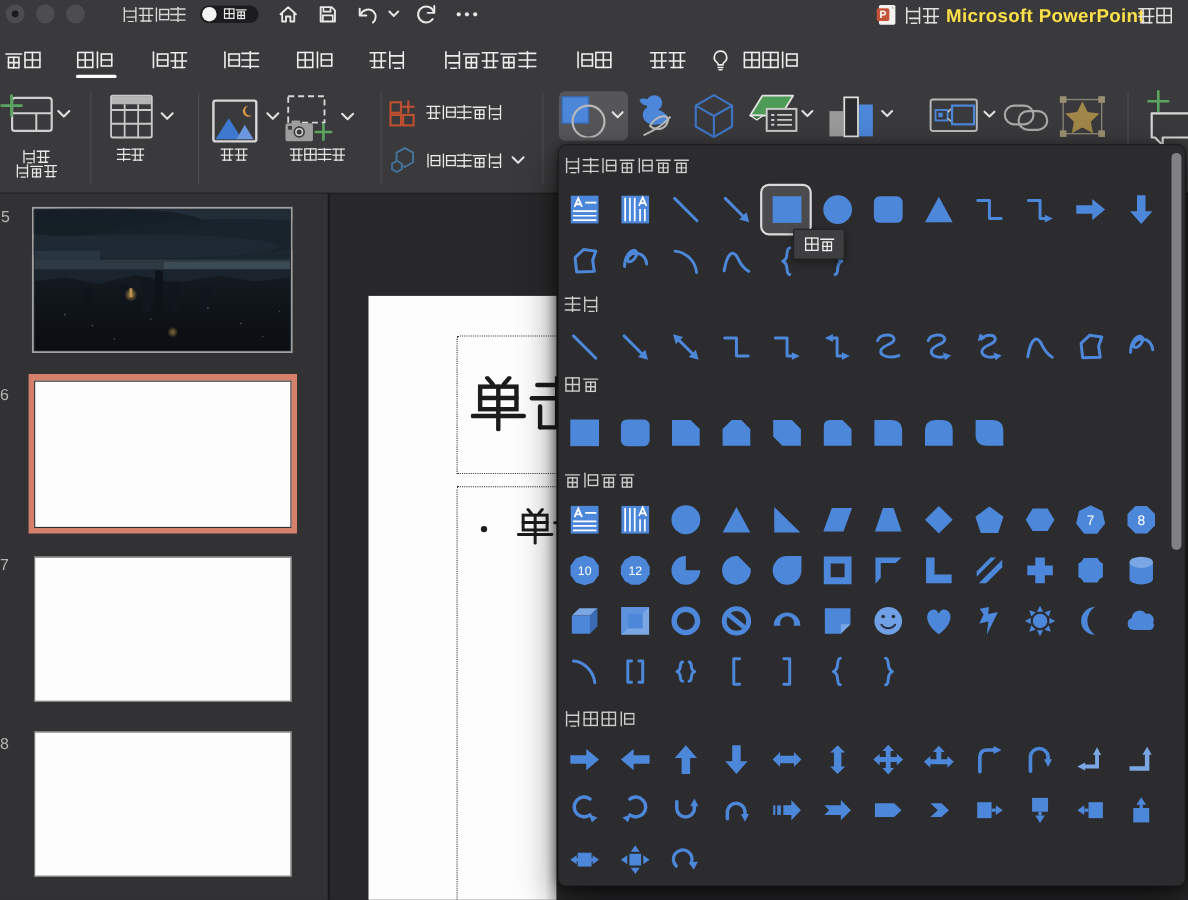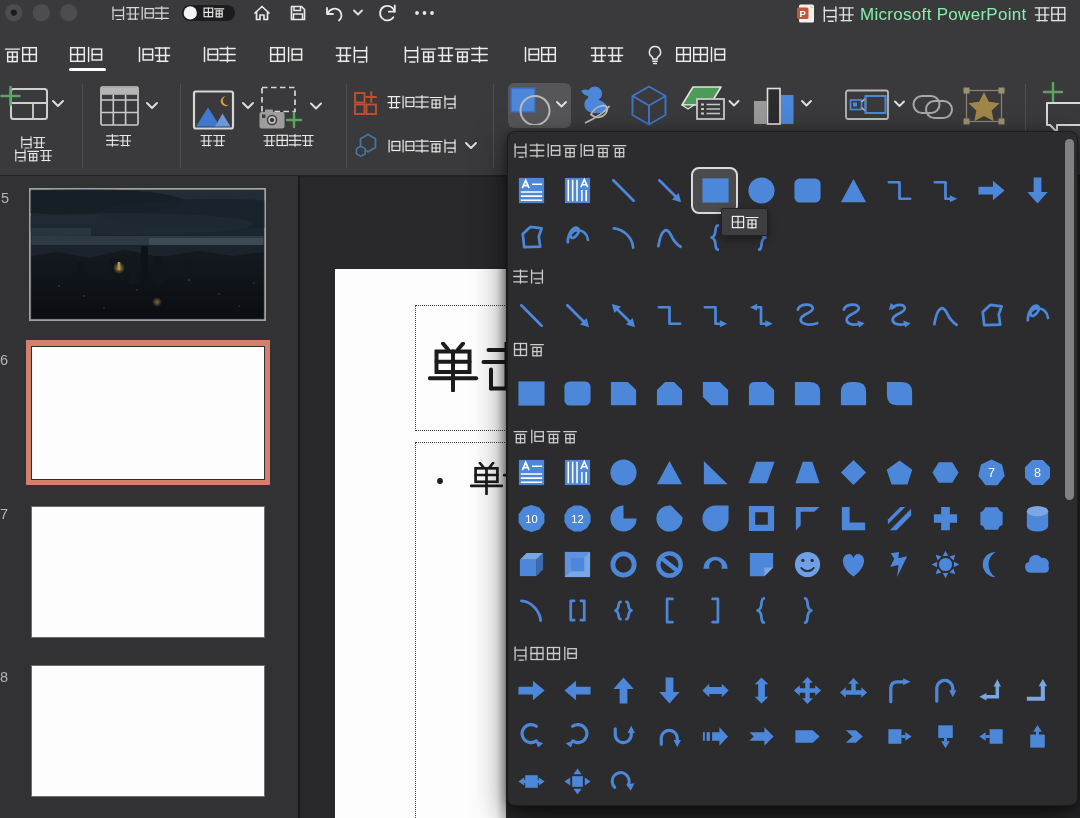--- a/index.html
+++ b/index.html
@@ -84,21 +84,21 @@
       <line x1="2.3" y1="4.5" x2="13.9" y2="4.5"></line>
       <line x1="4.9" y1="10.7" x2="13.9" y2="10.7"></line>
       <line x1="6.5" y1="15.2" x2="11.3" y2="15.2"></line>
       <line x1="17.5" y1="1.9" x2="31.1" y2="1.9"></line>
       <line x1="21.4" y1="1.9" x2="21.4" y2="14.9"></line>
       <line x1="27.2" y1="1.9" x2="27.2" y2="14.9"></line>
       <line x1="17.5" y1="8.9" x2="31.1" y2="8.9"></line>
       <line x1="19.1" y1="14.6" x2="29.5" y2="14.6"></line>
     </g>
   </svg>
-<div style="position:absolute;left:860px;top:4.5px;font-size:17px;color:#86efac;white-space:pre;font-weight:400;letter-spacing:0.3px;">Microsoft PowerPoint</div>
+<div style="position:absolute;left:860px;top:4.5px;font-size:17px;color:#fde047;white-space:pre;font-weight:700;letter-spacing:0.3px;">Microsoft PowerPoint</div>
 <svg style="position:absolute;left:1034px;top:6px;" width="32" height="16" viewBox="0 0 32 16">
     <g stroke="#e2e2e2" stroke-width="1.38" stroke-linecap="round">
       <line x1="1.3" y1="1.9" x2="14.9" y2="1.9"></line>
       <line x1="5.2" y1="1.9" x2="5.2" y2="14.9"></line>
       <line x1="11.0" y1="1.9" x2="11.0" y2="14.9"></line>
       <line x1="1.3" y1="8.9" x2="14.9" y2="8.9"></line>
       <line x1="2.9" y1="14.6" x2="13.3" y2="14.6"></line>
       <rect x="17.8" y="1.6" width="13.0" height="13.0" fill="none"></rect>
       <line x1="17.8" y1="8.1" x2="30.8" y2="8.1"></line>
       <line x1="24.3" y1="1.6" x2="24.3" y2="14.6"></line>

